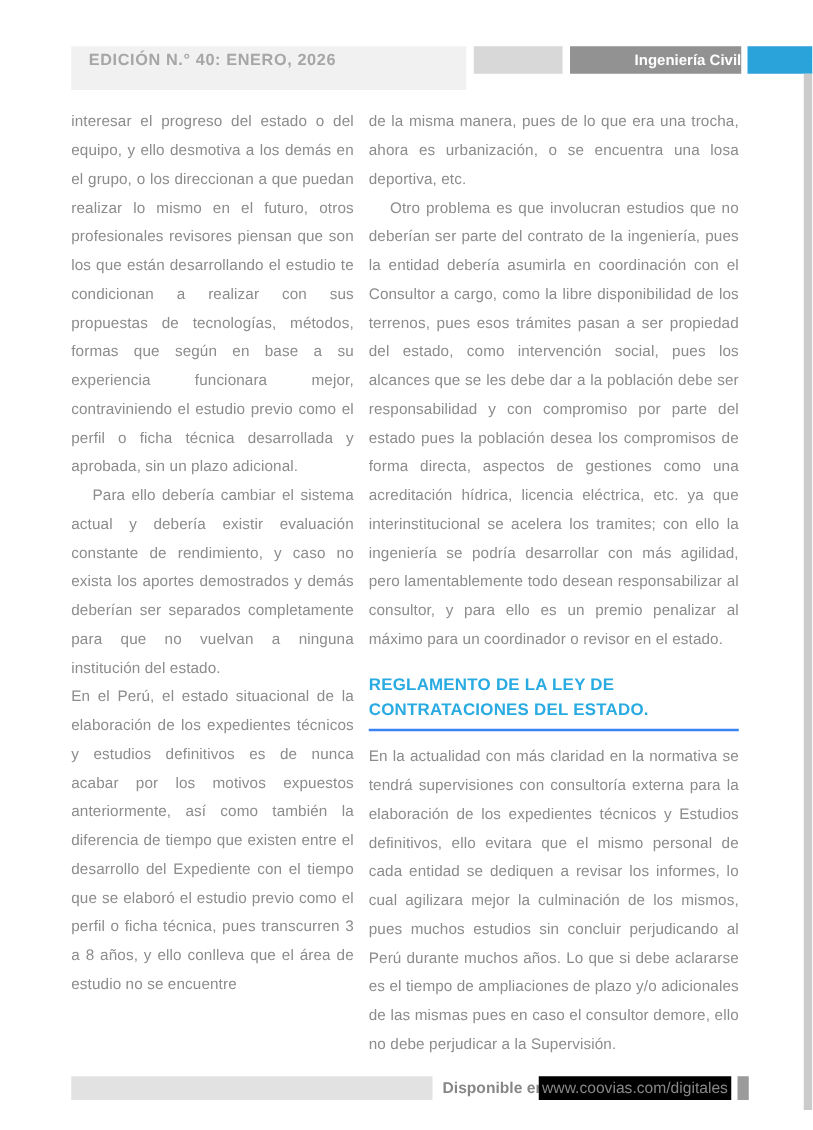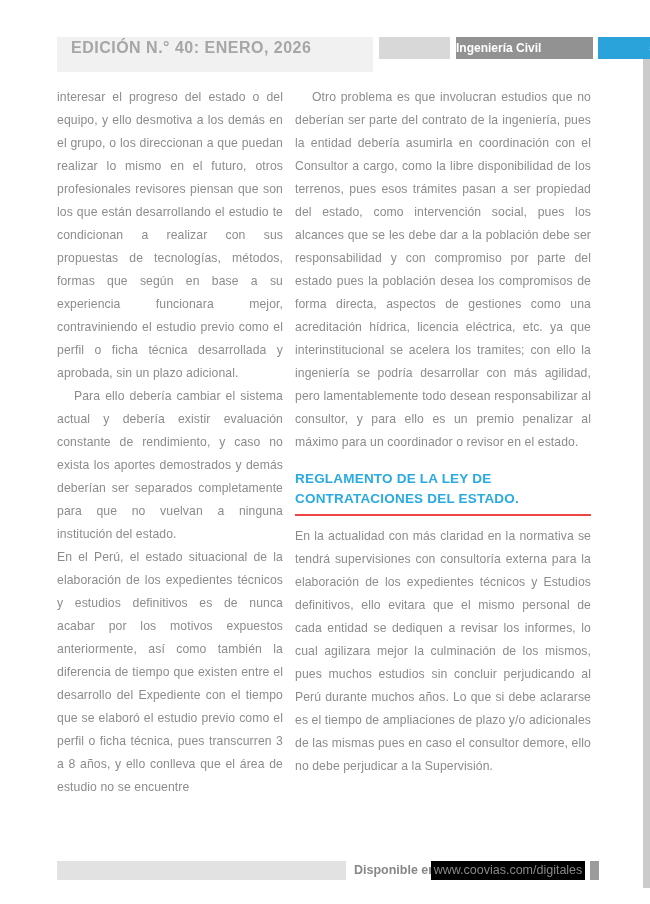--- a/index.html
+++ b/index.html
@@ -3,30 +3,30 @@
 <meta charset="utf-8">
 <style>
   html,body { margin:0; padding:0; background:#ffffff; }
   .page {
     position:relative; width:650px; height:904px; background:#ffffff;
     font-family:"Liberation Sans", sans-serif; overflow:hidden;
   }
   
   .header-bar {
     position:absolute; left:57px; top:37px; width:316px; height:35px;
-    background:#f1f1f1; color:#a6a6a6; font-size:16px; font-weight:600;
+    background:#f1f1f1; color:#a6a6a6; font-size:13px; font-weight:600;
     letter-spacing:0.5px; line-height:22px; padding-left:14px; box-sizing:border-box;
     white-space:nowrap;
   }
   .box-light {
     position:absolute; left:379px; top:37px; width:71px; height:22px; background:#d8d8d8;
   }
   .box-dark {
     position:absolute; left:456px; top:37px; width:137px; height:22px; background:#929292;
-    color:#ffffff; font-size:12px; font-weight:bold; text-align:left; line-height:22px;
+    color:#ffffff; font-size:12px; font-weight:bold; text-align:right; line-height:22px;
   }
   .box-blue {
     position:absolute; left:598px; top:37px; width:52px; height:22px; background:#29a3da;
     color:#ffffff; font-size:12px; font-weight:bold; text-align:center; line-height:22px;padding-left:32px;
   }
   .edge-strip {
     position:absolute; left:643px; top:59px; width:7px; height:829px; background:#cbcbcb;
   }
   
   .columns {
@@ -34,21 +34,21 @@
   }
   .col-left  { width:226px; }
   .col-right { width:296px; }
   .col p {
     margin:0; text-align:justify; font-size:12.2px; line-height:23px;
     color:#8c8c8c; letter-spacing:0.1px;
   }
   .indent { text-indent:17px; }
   .heading {
     margin:15px 0 9px 0; font-size:13.5px; font-weight:bold; color:#29abe2;
-    line-height:20px; border-bottom:2px solid #ef4444; padding-bottom:5px;
+    line-height:20px; border-bottom:2px solid #3b82f6; padding-bottom:5px;
     letter-spacing:0.2px;
   }
   
   .footer-bar {
     position:absolute; left:57px; top:861px; width:289px; height:19px; background:#e2e2e2;
   }
   .footer-label {
     position:absolute; left:354px; top:861px; height:19px; line-height:19px;
     font-size:12.5px; font-weight:600; color:#878787; white-space:nowrap;
   }
@@ -78,20 +78,21 @@
 
   <div class="edge-strip"></div>
 
   <div class="columns">
     <div class="col col-left">
       <p>interesar el progreso del estado o del equipo, y ello desmotiva a los demás en el grupo, o los direccionan a que puedan realizar lo mismo en el futuro, otros profesionales revisores piensan que son los que están desarrollando el estudio te condicionan a realizar con sus propuestas de tecnologías, métodos, formas que según en base a su experiencia funcionara mejor, contraviniendo el estudio previo como el perfil o ficha técnica desarrollada y aprobada, sin un plazo adicional.</p>
       <p class="indent">Para ello debería cambiar el sistema actual y debería existir evaluación constante de rendimiento, y caso no exista los aportes demostrados y demás deberían ser separados completamente para que no vuelvan a ninguna institución del estado.</p>
       <p>En el Perú, el estado situacional de la elaboración de los expedientes técnicos y estudios definitivos es de nunca acabar por los motivos expuestos anteriormente, así como también la diferencia de tiempo que existen entre el desarrollo del Expediente con el tiempo que se elaboró el estudio previo como el perfil o ficha técnica, pues transcurren 3 a 8 años, y ello conlleva que el área de estudio no se encuentre</p>
     </div>
     <div class="col col-right">
+      <p>de la misma manera, pues de lo que era una trocha, ahora es urbanización, o se encuentra una losa deportiva, etc.</p>
       <p class="indent">Otro problema es que involucran estudios que no deberían ser parte del contrato de la ingeniería, pues la entidad debería asumirla en coordinación con el Consultor a cargo, como la libre disponibilidad de los terrenos, pues esos trámites pasan a ser propiedad del estado, como intervención social, pues los alcances que se les debe dar a la población debe ser responsabilidad y con compromiso por parte del estado pues la población desea los compromisos de forma directa, aspectos de gestiones como una acreditación hídrica, licencia eléctrica, etc. ya que interinstitucional se acelera los tramites; con ello la ingeniería se podría desarrollar con más agilidad, pero lamentablemente todo desean responsabilizar al consultor, y para ello es un premio penalizar al máximo para un coordinador o revisor en el estado.</p>
       <h2 class="heading">REGLAMENTO DE LA LEY DE CONTRATACIONES DEL ESTADO.</h2>
       <p>En la actualidad con más claridad en la normativa se tendrá supervisiones con consultoría externa para la elaboración de los expedientes técnicos y Estudios definitivos, ello evitara que el mismo personal de cada entidad se dediquen a revisar los informes, lo cual agilizara mejor la culminación de los mismos, pues muchos estudios sin concluir perjudicando al Perú durante muchos años. Lo que si debe aclararse es el tiempo de ampliaciones de plazo y/o adicionales de las mismas pues en caso el consultor demore, ello no debe perjudicar a la Supervisión.</p>
     </div>
   </div>
 
   <div class="footer-bar"></div>
   <div class="footer-label">Disponible en</div>
   <div class="footer-url">www.coovias.com/digitales</div>
   <div class="footer-square"></div>

